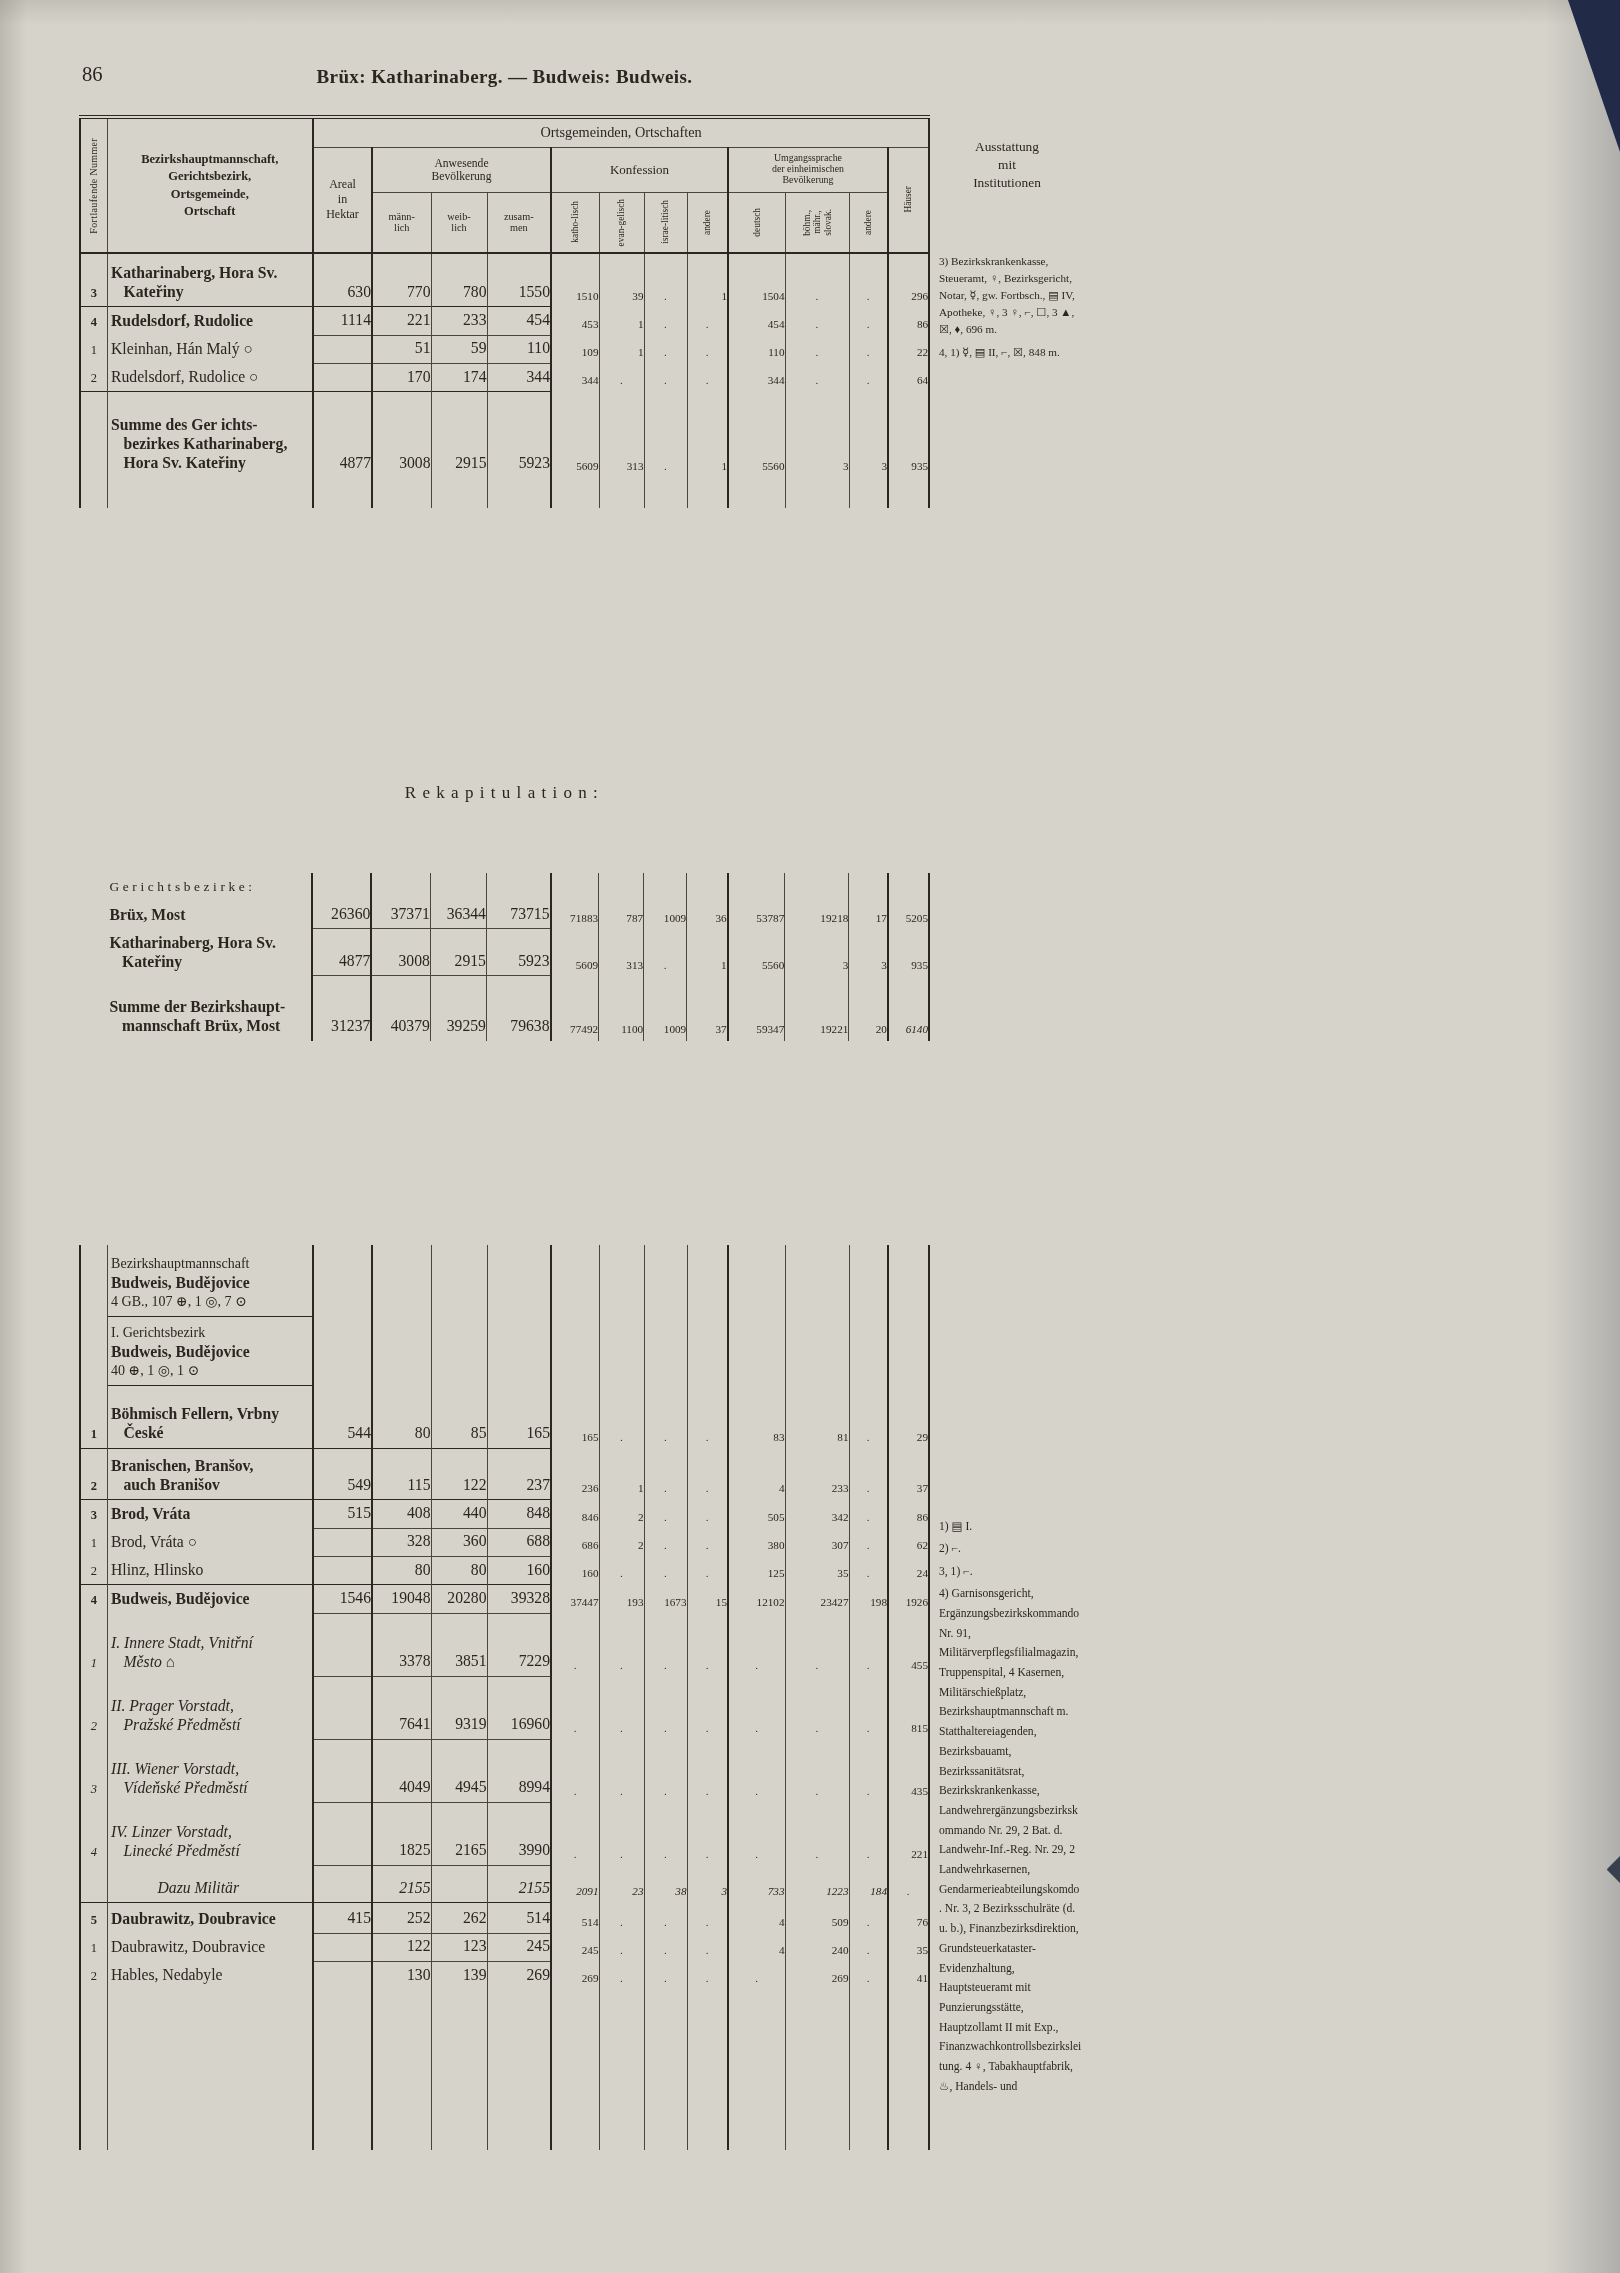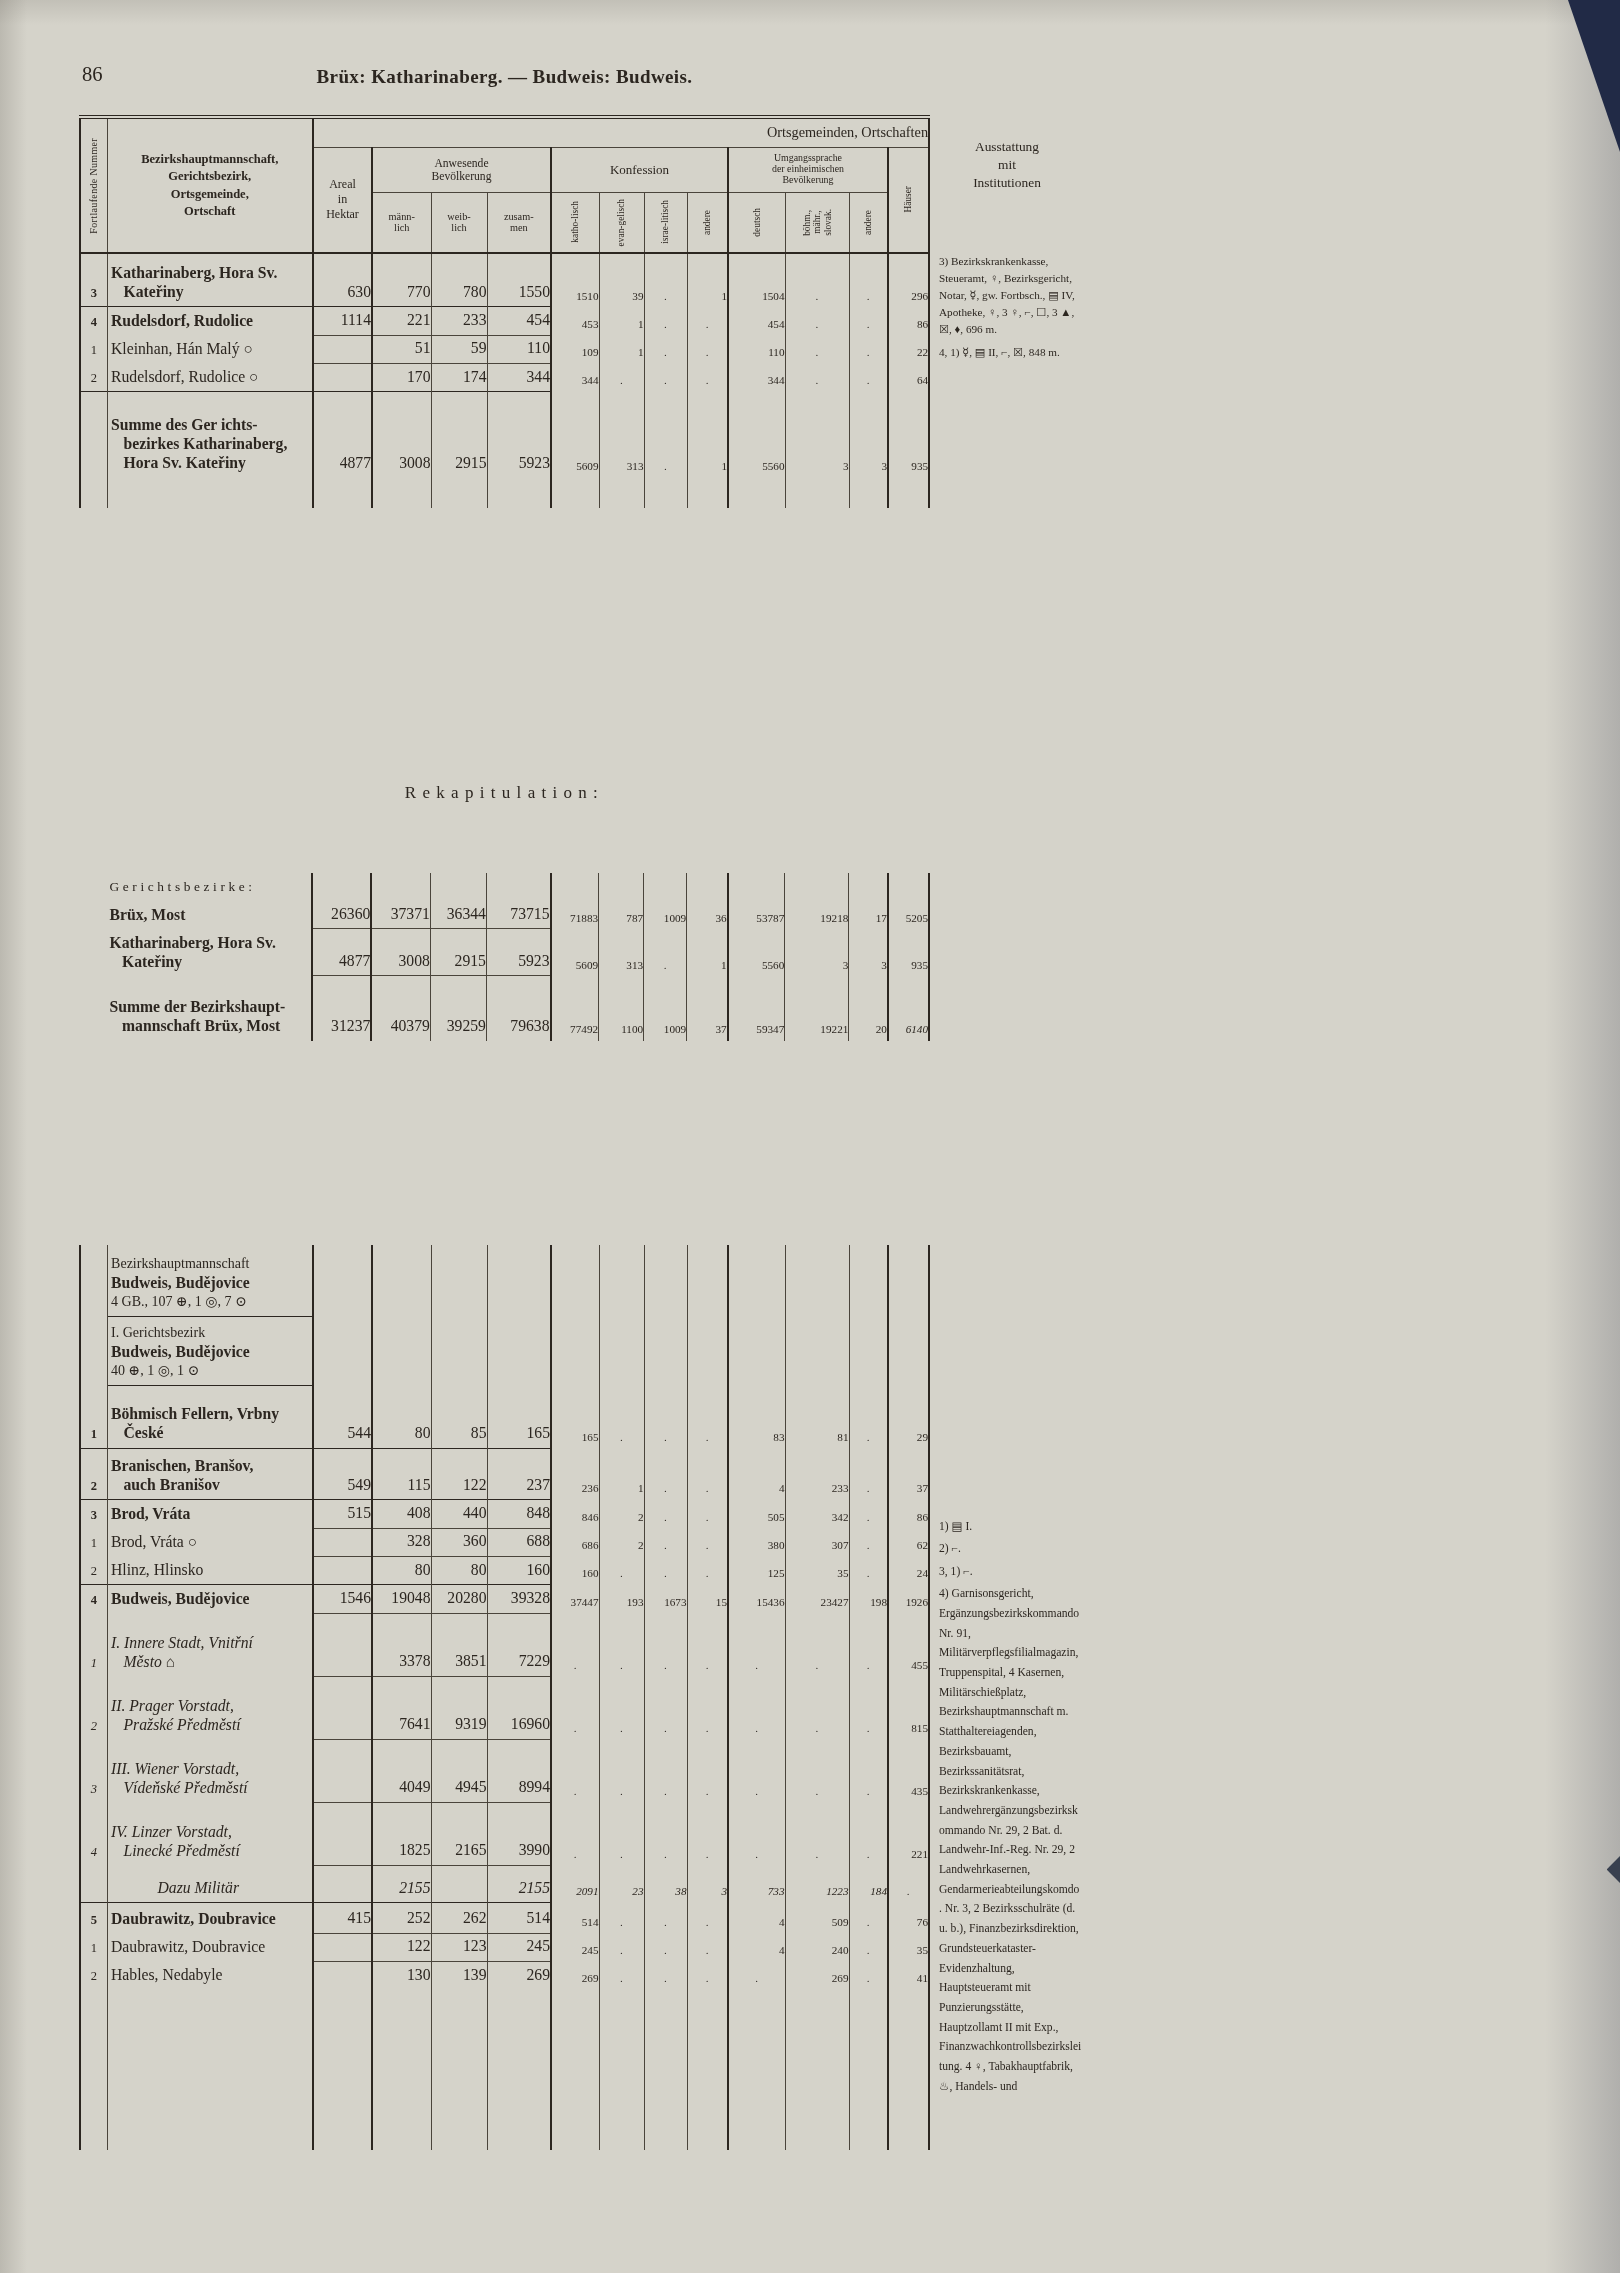--- a/index.html
+++ b/index.html
@@ -14,21 +14,21 @@
 .page-number{position:absolute;left:82px;top:63px;font-size:20.6px;}
 .running-header{position:absolute;left:79px;top:66px;width:851px;text-align:center;font-size:19px;font-weight:bold;letter-spacing:0.4px;}
 table.gt{position:absolute;border-collapse:collapse;table-layout:fixed;width:851px;}
 #block1{left:79px;top:115px;}
 #block2{left:79px;top:873px;}
 #block3{left:79px;top:1245px;}
 .gt th{padding:0;}
 .gt td{vertical-align:bottom;padding:3.6px 0 5.4px;}
 .bl-d{border-left:2.7px double var(--ink);}
 .bl-s{border-left:0.9px solid var(--line);}
-.br-d{border-right:2.7px double var(--ink);text-align:right;}
+.br-d{border-right:2.7px double var(--ink);}
 .bt{border-top:1.8px solid var(--ink);}
 .btn{border-top:0.9px solid var(--line);}
 #block1 thead{border-top:4.5px double var(--ink);border-bottom:2.7px solid var(--ink);}
 thead th{vertical-align:middle;text-align:center;font-weight:normal;}
 .hr1{height:30px;}.hr2{height:45px;}.hr3{height:61px;}
 .hd-group{font-size:14.3px;border-bottom:0.9px solid var(--line);}
 .hd-g2{font-size:11.6px;line-height:13px;border-bottom:0.9px solid var(--line);}
 .hd-konf{font-size:13px;}
 .hd-spr{font-size:9.9px;line-height:10.7px;}
 .hd-areal{font-size:12px;line-height:15px;}
@@ -516,21 +516,21 @@
           <div class="nm b">Budweis, Budějovice</div>
         </td>
         <td class="bl-d bt big">1546</td>
         <td class="bl-d bt big">19048</td>
         <td class="bl-s bt big">20280</td>
         <td class="bl-s bt big">39328</td>
         <td class="bl-d small">37447</td>
         <td class="bl-s small">193</td>
         <td class="bl-s small">1673</td>
         <td class="bl-s small">15</td>
-        <td class="bl-d small">15436</td>
+        <td class="bl-d small">12102</td>
         <td class="bl-s small">23427</td>
         <td class="bl-s small">198</td>
         <td class="bl-d br-d small">1926</td>
       </tr>
       <tr>
         <td class="bl-d numcol i" style="padding-top: 19.7px;">1</td>
         <td class="bl-s" style="padding-top: 19.7px;">
           <div class="nm i">I. Innere Stadt, Vnitřní
 Město ⌂</div>
         </td>

